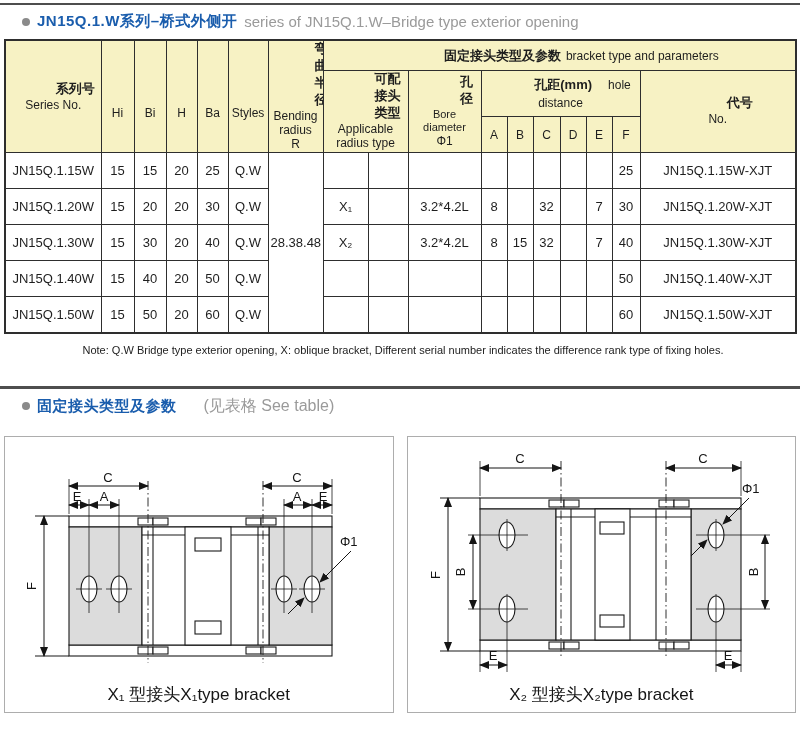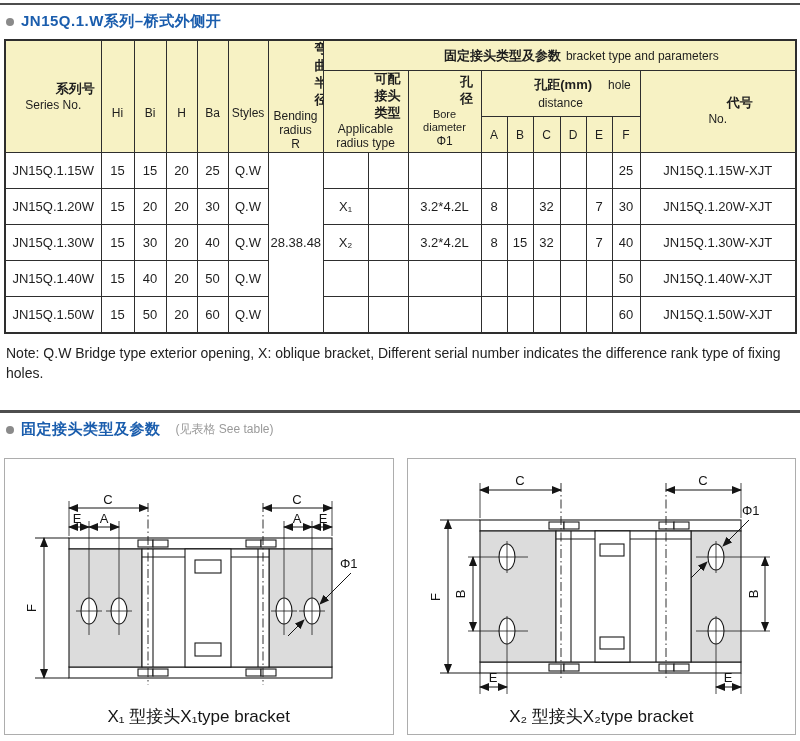--- a/index.html
+++ b/index.html
@@ -1,41 +1,41 @@
 <!DOCTYPE html>
 <html><head>
 <meta charset="utf-8">
 <style>
   html,body{margin:0;padding:0;width:800px;height:741px;overflow:hidden;background:#fff;
     font-family:"Liberation Sans","DejaVu Sans",sans-serif;color:#1e1e1e;}
   .page{position:relative;width:800px;height:741px;}
   .topline{border-top:2px solid #4e4e4e;margin-top:3px;}
   .sep{border-top:3px solid #4e4e4e;margin:27px 0 0 0;}
-  .section-header{display:flex;align-items:center;gap:7px;padding:7px 0 5px 6px;}
+  .section-header{display:flex;align-items:center;gap:7px;padding:7px 0 5px 22px;}
   .bullet{width:8px;height:8px;border-radius:50%;background:#8a8a8a;flex:none;}
   .title-zh{font-size:15px;font-weight:bold;color:#1a5dad;letter-spacing:.5px;}
   .title-en{font-size:15px;color:#9a9a9a;}
-  .hint{font-size:12px;color:#9a9a9a;margin-left:8px;}
+  .hint{font-size:16px;color:#9a9a9a;margin-left:20px;}
 
   table.spec{border-collapse:collapse;table-layout:fixed;width:792px;margin:3px 0 0 4px;
     border:2px solid #2e2e2e;}
   table.spec th,table.spec td{border:1px solid #2e2e2e;text-align:center;vertical-align:middle;
     padding:0 2px;overflow:hidden;}
   table.spec thead th{background:#f7f2c4;font-weight:normal;}
   tr.h1{height:30px;} tr.h2{height:37px;} tr.h3{height:31px;}
   tbody td{font-size:13px;height:35px;background:#fff;}
   td.l{text-align:left;padding-left:7px;}
   .hzh{font-size:13px;font-weight:bold;line-height:1.3;padding-left:44px;}
   .hen{font-size:12px;font-weight:normal;line-height:1.2;color:#1e1e1e;}
   .hen2{font-size:12px;font-weight:normal;margin-left:5px;}
   .small{font-size:11px;}
 
   .notes{margin:9px 0 0 6px;}
   .note-zh{font-size:13px;font-weight:600;line-height:1.45;}
-  .note-en{font-size:14px;line-height:1.45;color:#222;}
+  .note-en{font-size:11px;line-height:1.45;color:#222;text-align:center;}
 
   .diagrams{display:flex;gap:13px;margin:14px 4px 0 4px;}
   .diagram-box{flex:1;height:277px;border:1px solid #adadad;background:#fff;
     display:flex;flex-direction:column;align-items:center;box-sizing:border-box;}
   .diagram-box svg{display:block;margin-top:2px;}
   .caption{font-size:17px;color:#151515;margin-top:6px;white-space:nowrap;}
   .cap-en{}
   svg text{font-family:"Liberation Sans","DejaVu Sans",sans-serif;font-size:13px;fill:#151515;}
   .defs-holder{position:absolute;width:0;height:0;}
 </style>
@@ -53,20 +53,21 @@
   </defs>
 </svg>
 
 <div class="page">
 
   <div class="topline"></div>
 
   <div class="section-header">
     <span class="bullet"></span>
     <span class="title-zh">JN15Q.1.W系列–桥式外侧开</span>
+    <span class="title-en">series of JN15Q.1.W–Bridge type exterior opening</span>
   </div>
 
   <table class="spec">
     <colgroup>
       <col style="width:96px">
         <col style="width:33px">
         <col style="width:32px">
         <col style="width:31px">
       <col style="width:31px">
         <col style="width:40px">

